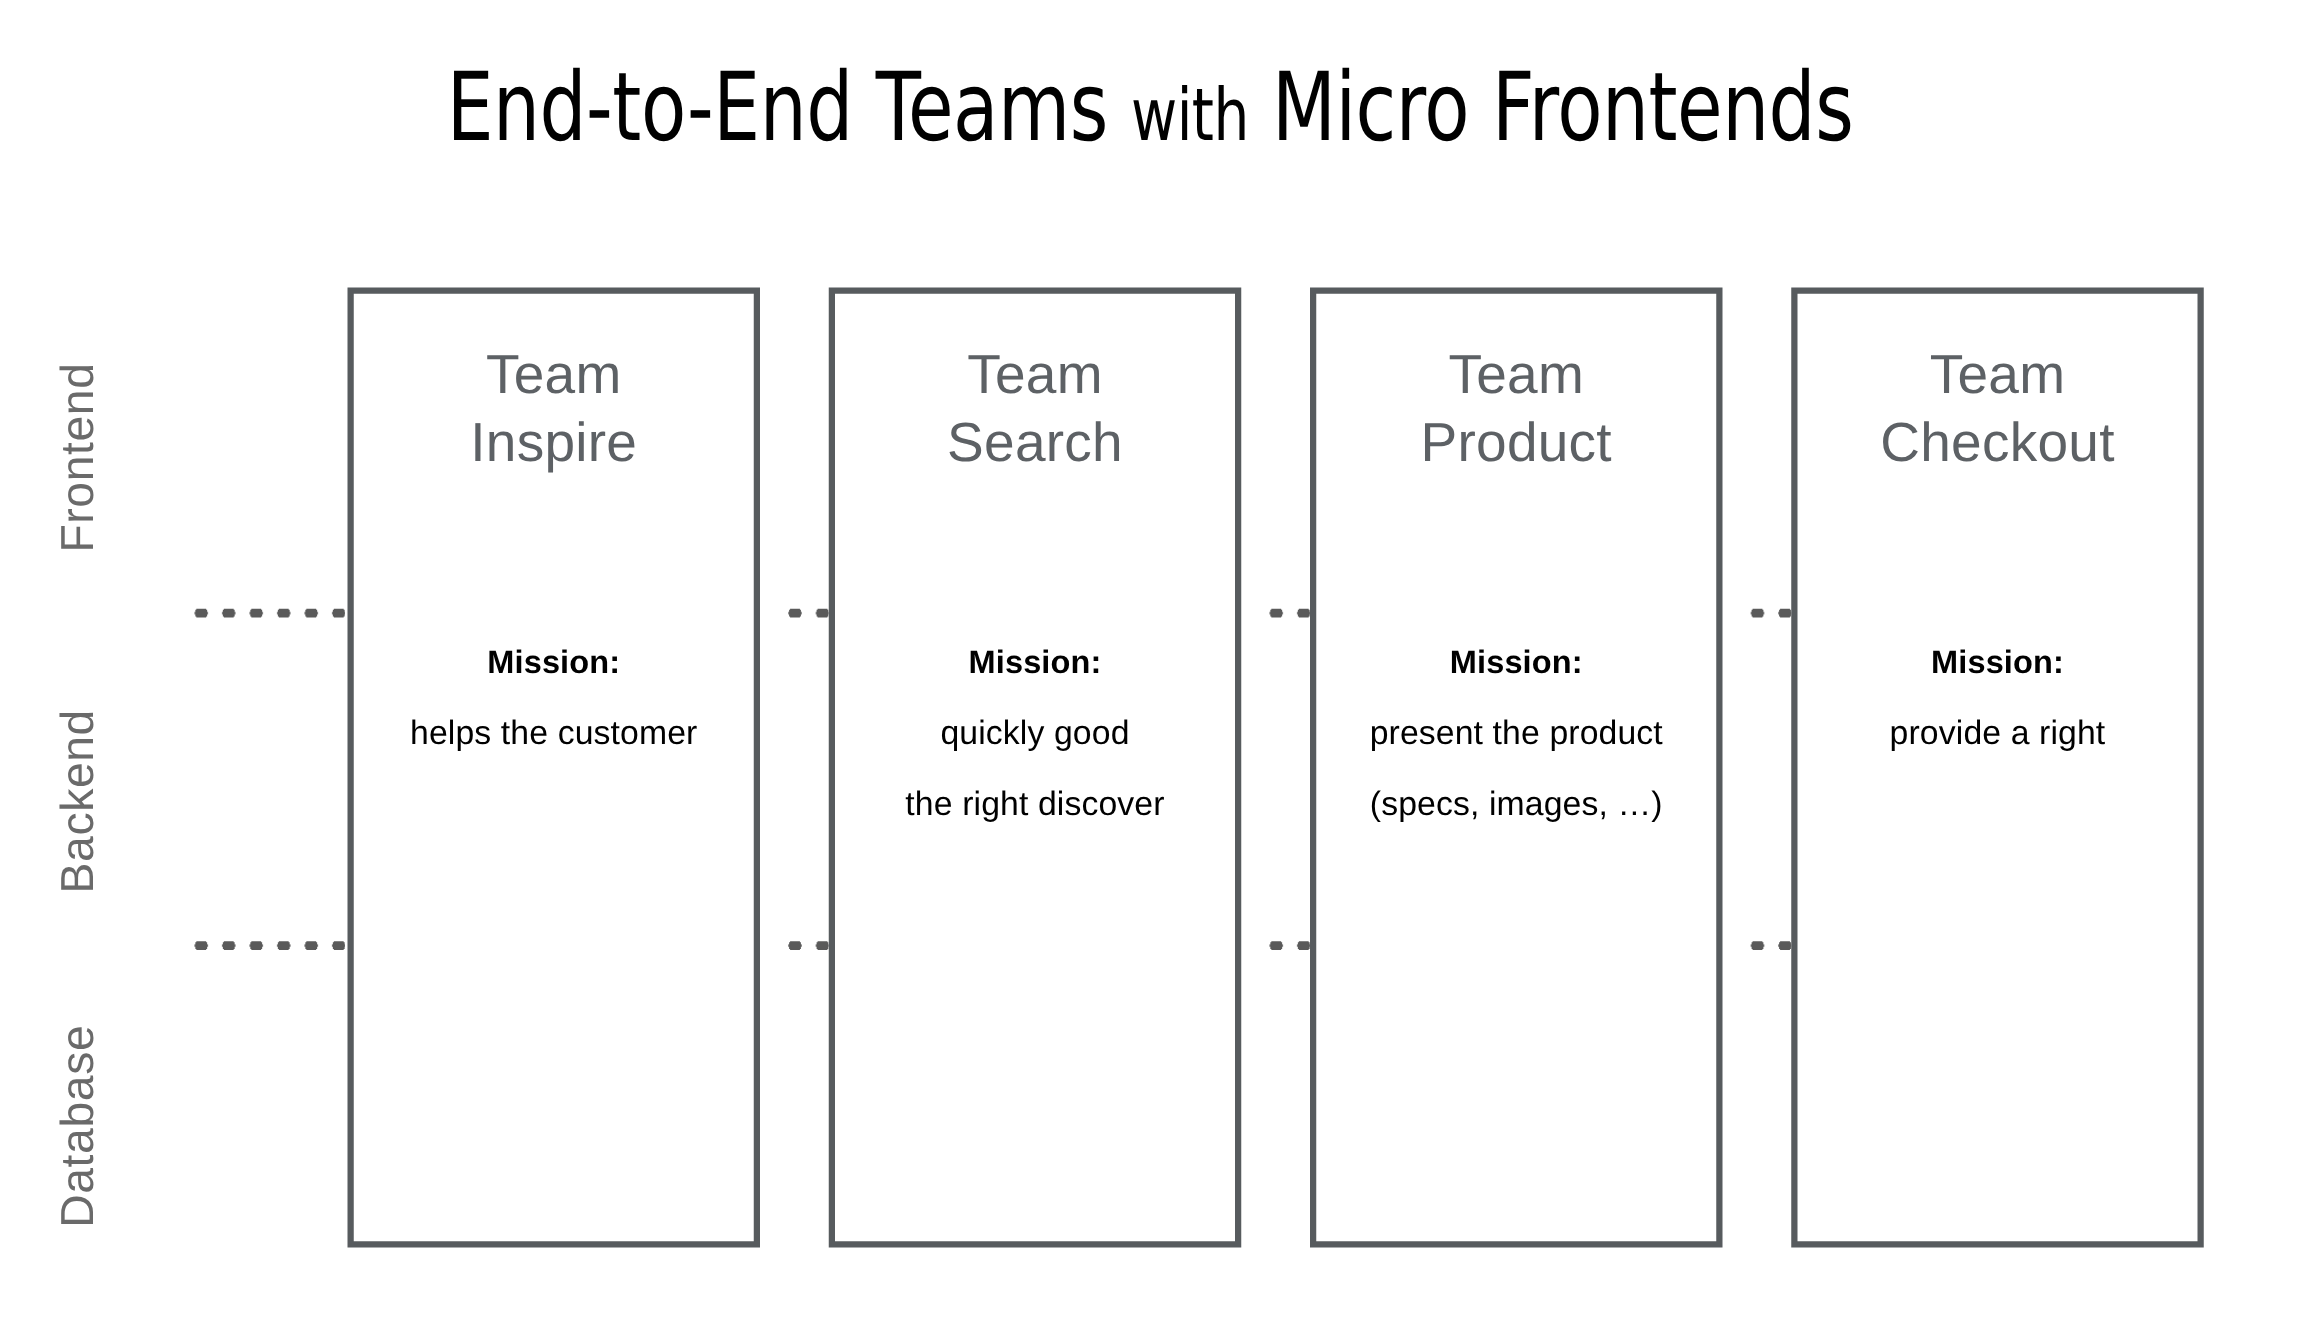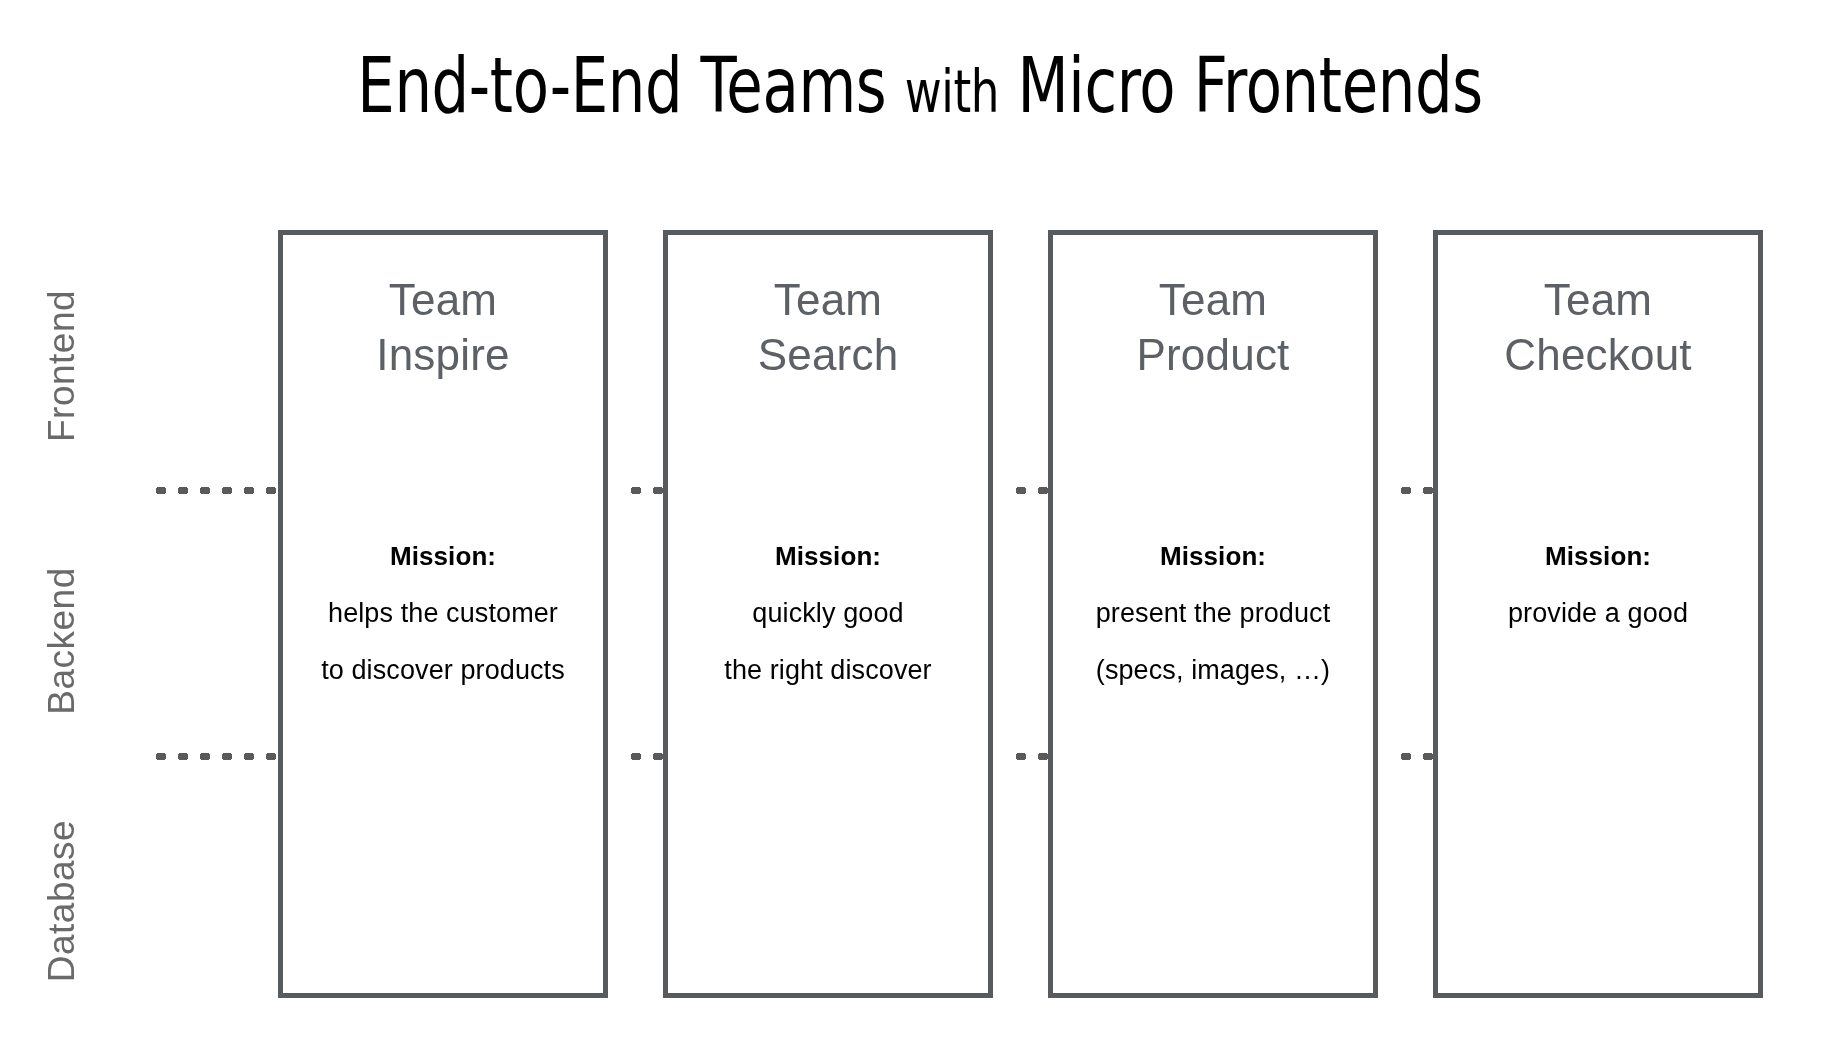--- a/index.html
+++ b/index.html
@@ -102,21 +102,21 @@
     font-size: 44px;
     line-height: 1.24;
     color: #5d6165;
     font-weight: 400;
     letter-spacing: 0.2px;
   }
   .team-name .tn-line { display: block; }
 
   .mission {
     position: absolute;
-    top: 304px;
+    top: 277px;
     left: 0;
     width: 100%;
     text-align: center;
     color: #000000;
   }
   .mission-label {
     display: block;
     font-size: 26px;
     font-weight: 700;
     line-height: 1.38;
@@ -158,21 +158,20 @@
   <div class="dot-seg" style="left:1395px; top:753px; width:44px;"></div>
 
   <div class="team-box" style="left:278px;">
     <div class="team-name">
       <span class="tn-line">Team</span>
       <span class="tn-line">Inspire</span>
     </div>
     <div class="mission">
       <span class="mission-label">Mission:</span>
       <span class="mission-line">helps the customer</span>
-      <span class="mission-line">to discover products</span>
     </div>
   </div>
 
   <div class="team-box" style="left:663px;">
     <div class="team-name">
       <span class="tn-line">Team</span>
       <span class="tn-line">Search</span>
     </div>
     <div class="mission">
       <span class="mission-label">Mission:</span>
@@ -193,17 +192,17 @@
     </div>
   </div>
 
   <div class="team-box" style="left:1433px;">
     <div class="team-name">
       <span class="tn-line">Team</span>
       <span class="tn-line">Checkout</span>
     </div>
     <div class="mission">
       <span class="mission-label">Mission:</span>
-      <span class="mission-line">provide a good</span>
+      <span class="mission-line">provide a right</span>
     </div>
   </div>
 
 </div>
 
 </body></html>

